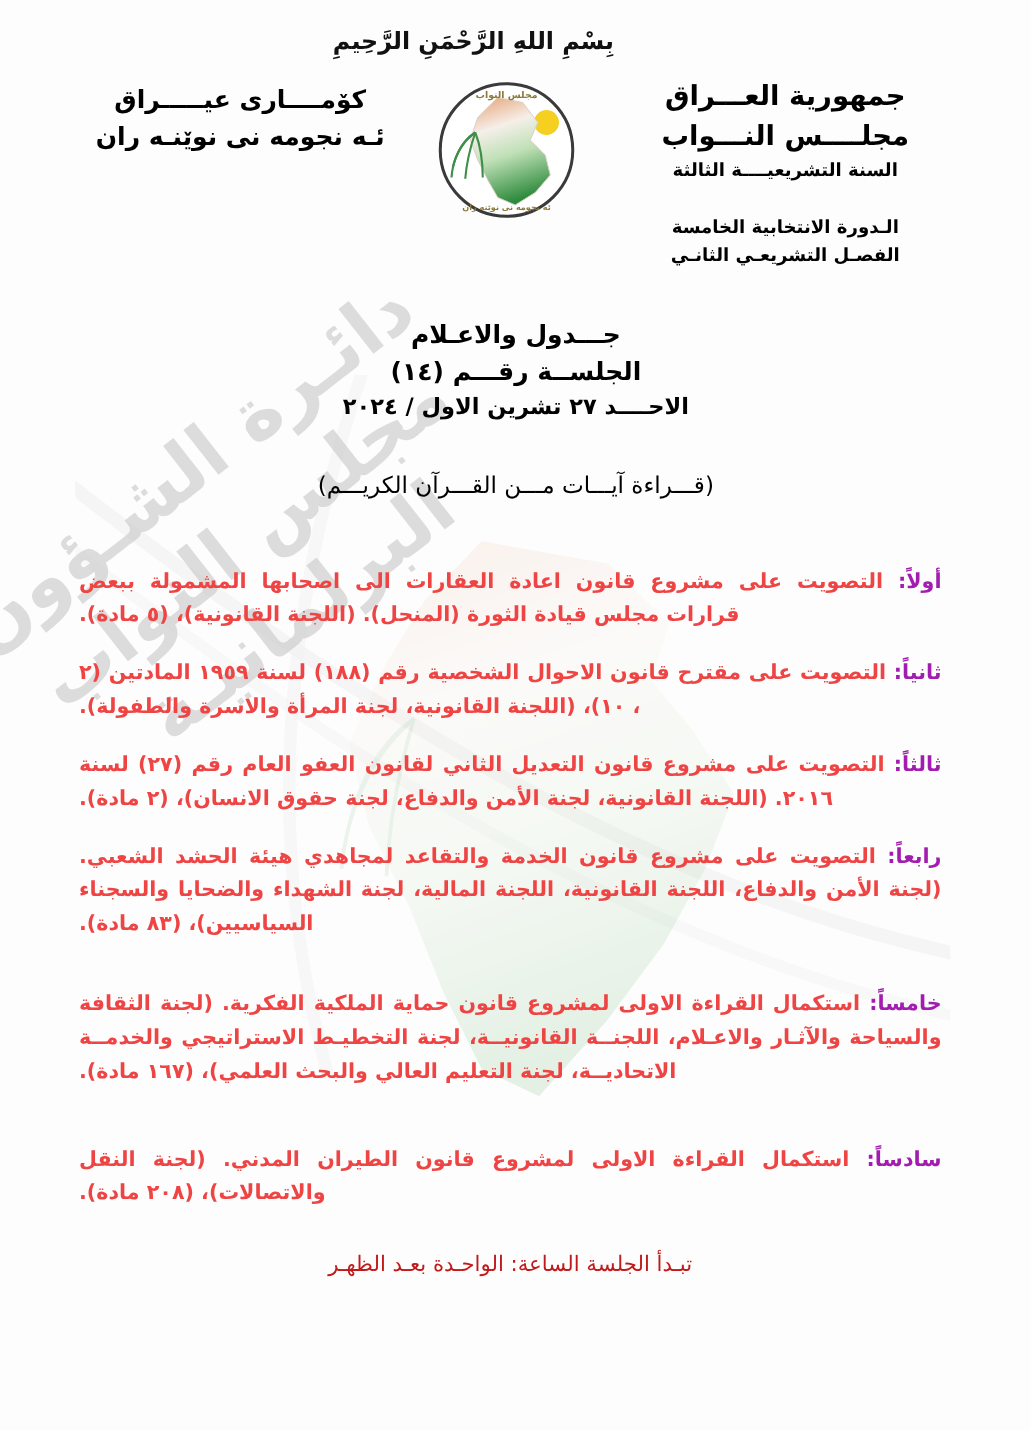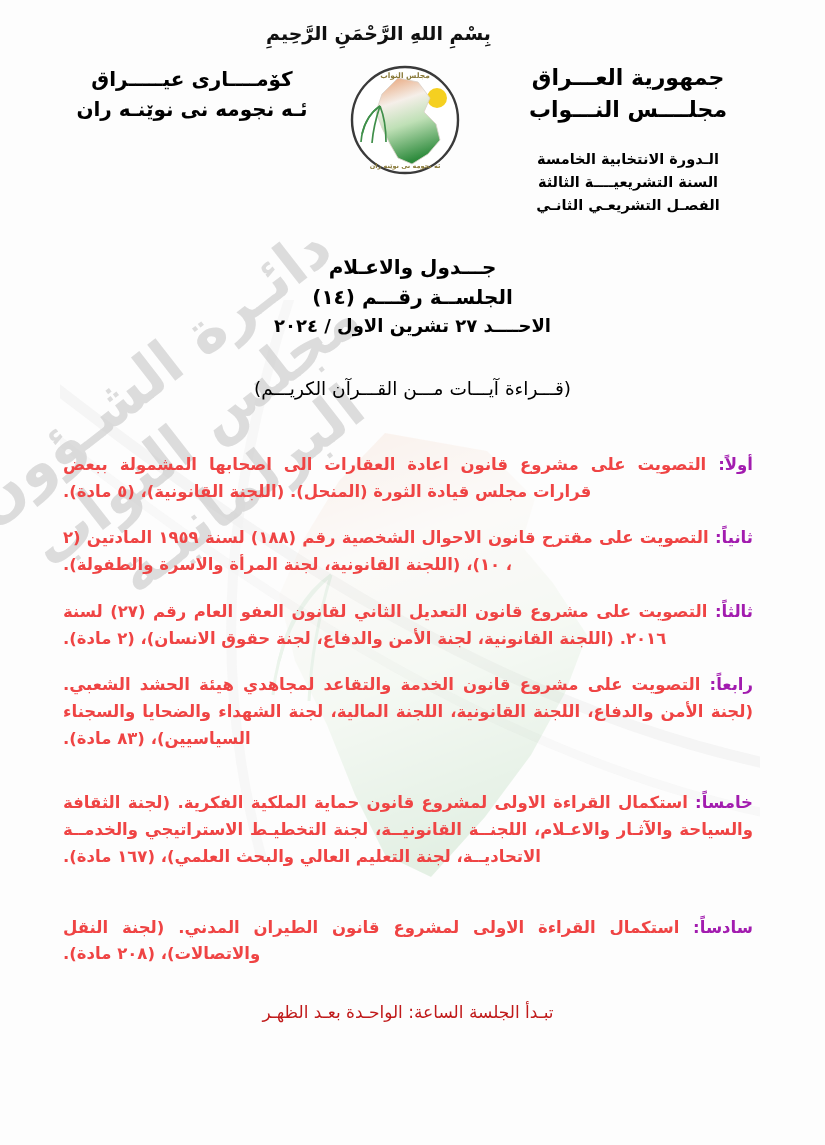--- a/index.html
+++ b/index.html
@@ -255,22 +255,22 @@
 
   <div class="content">
 
     <div class="basmala">بِسْمِ اللهِ الرَّحْمَنِ الرَّحِيمِ</div>
 
     <div class="letterhead">
 
       <div class="lh-right">
         <div class="org-line">جمهورية العـــراق</div>
         <div class="org-line">مجلــــس النـــواب</div>
+        <div class="sess-line" style="margin-top:0">السنة التشريعيــــة الثالثة</div>
         <div class="sess-line">الـدورة الانتخابية الخامسة</div>
-        <div class="sess-line" style="margin-top:0">السنة التشريعيــــة الثالثة</div>
         <div class="sess-line" style="margin-top:0">الفصـل التشريعـي الثانـي</div>
       </div>
 
       <div class="lh-left">
         <div class="krd-line">كۆمــــارى عيـــــراق</div>
         <div class="krd-line">ئـه نجومه نى نوێنـه ران</div>
       </div>
 
       <svg class="emblem" viewBox="0 0 130 120">
         <defs>

